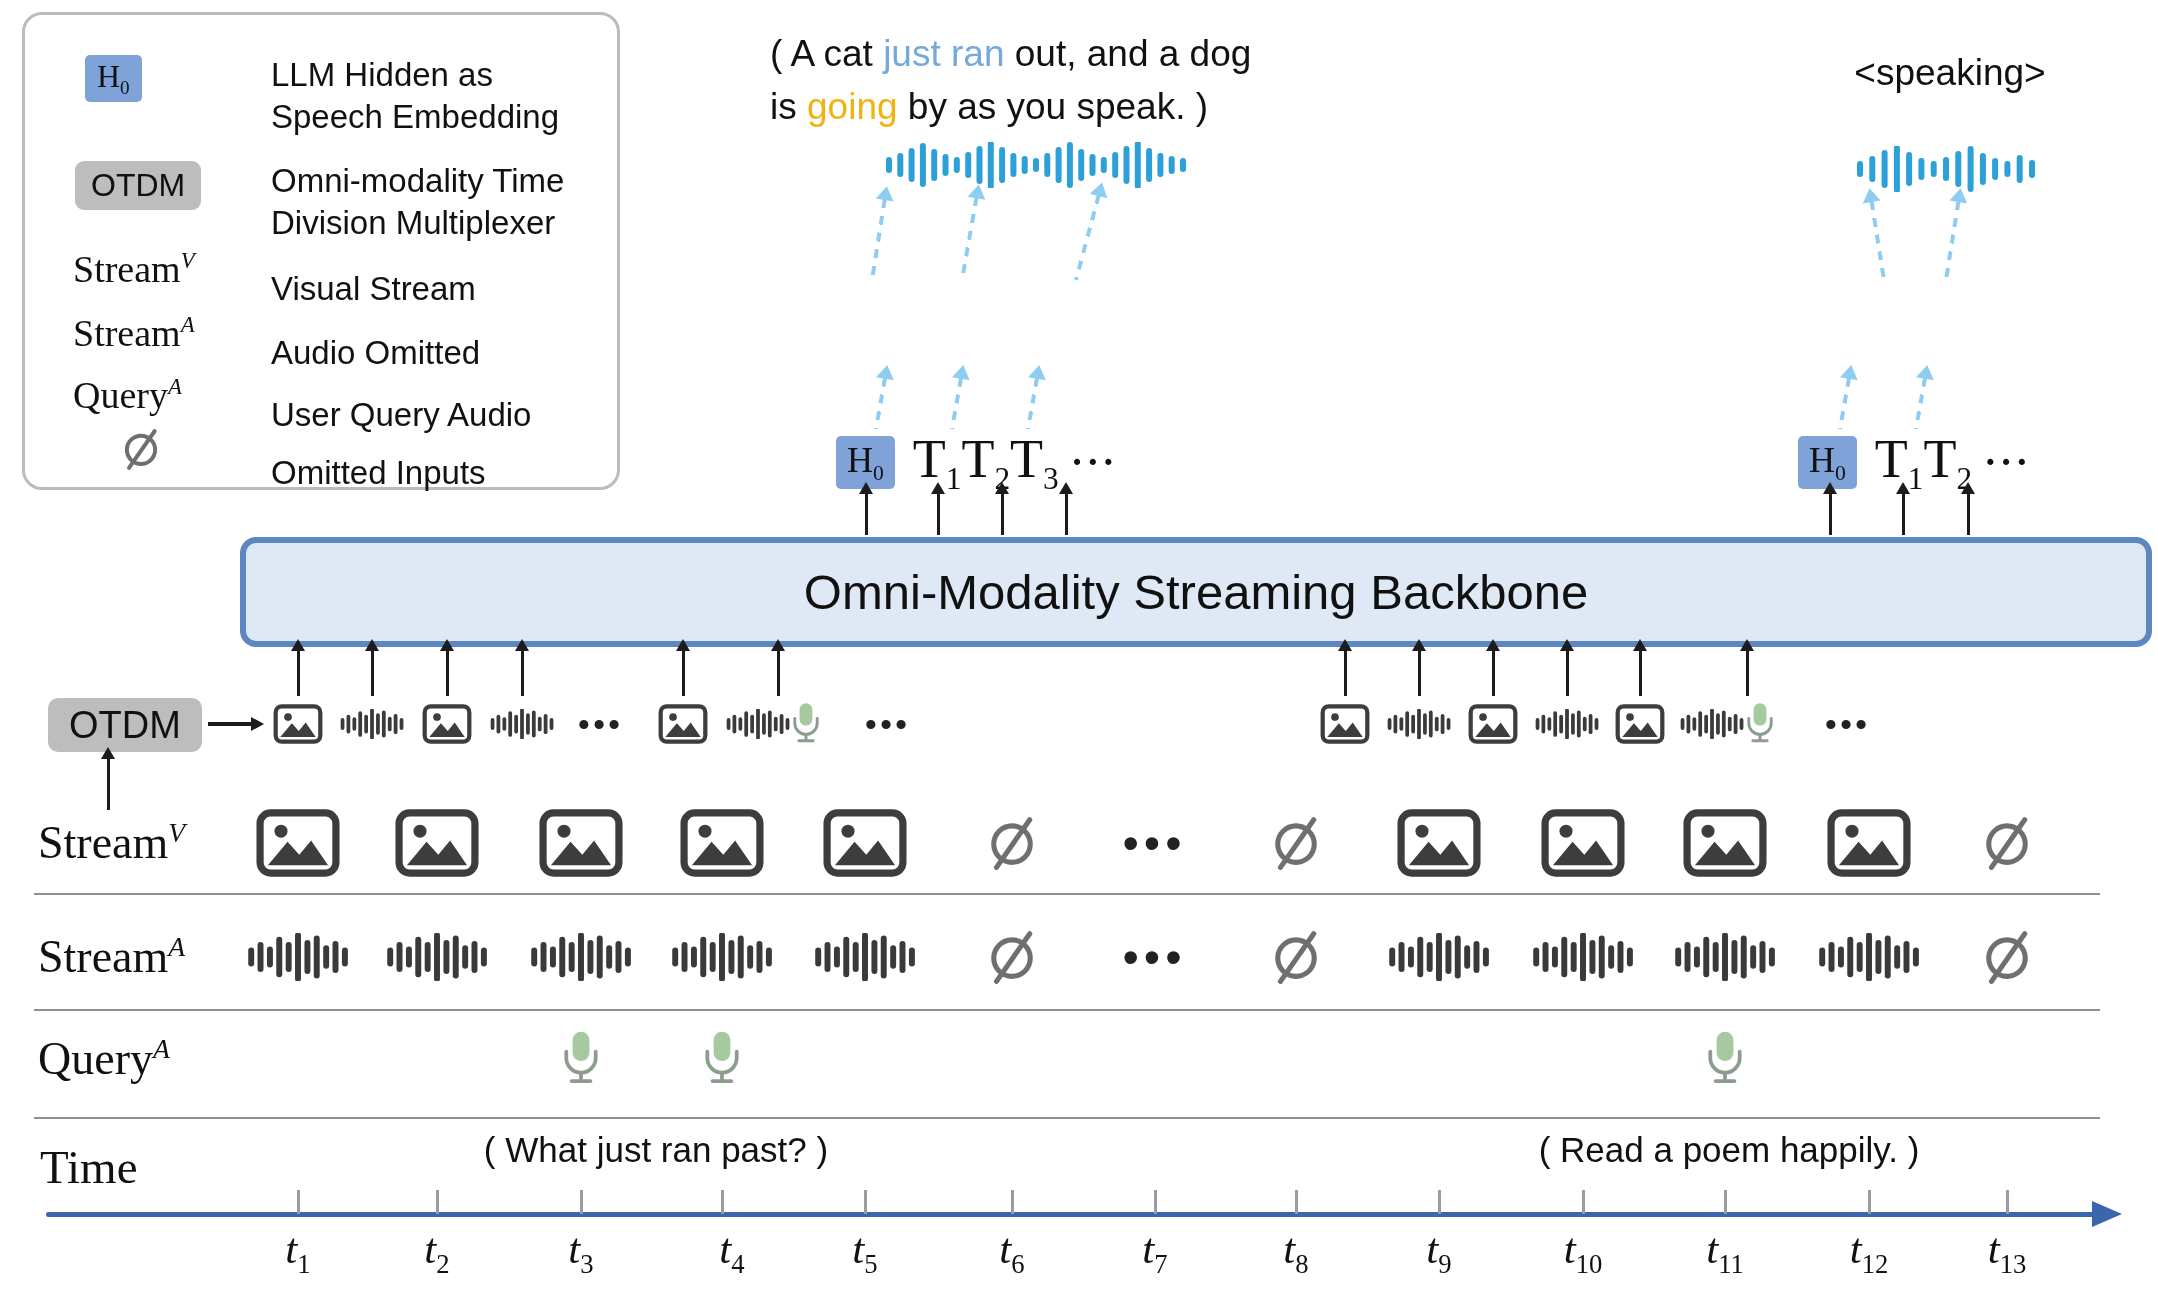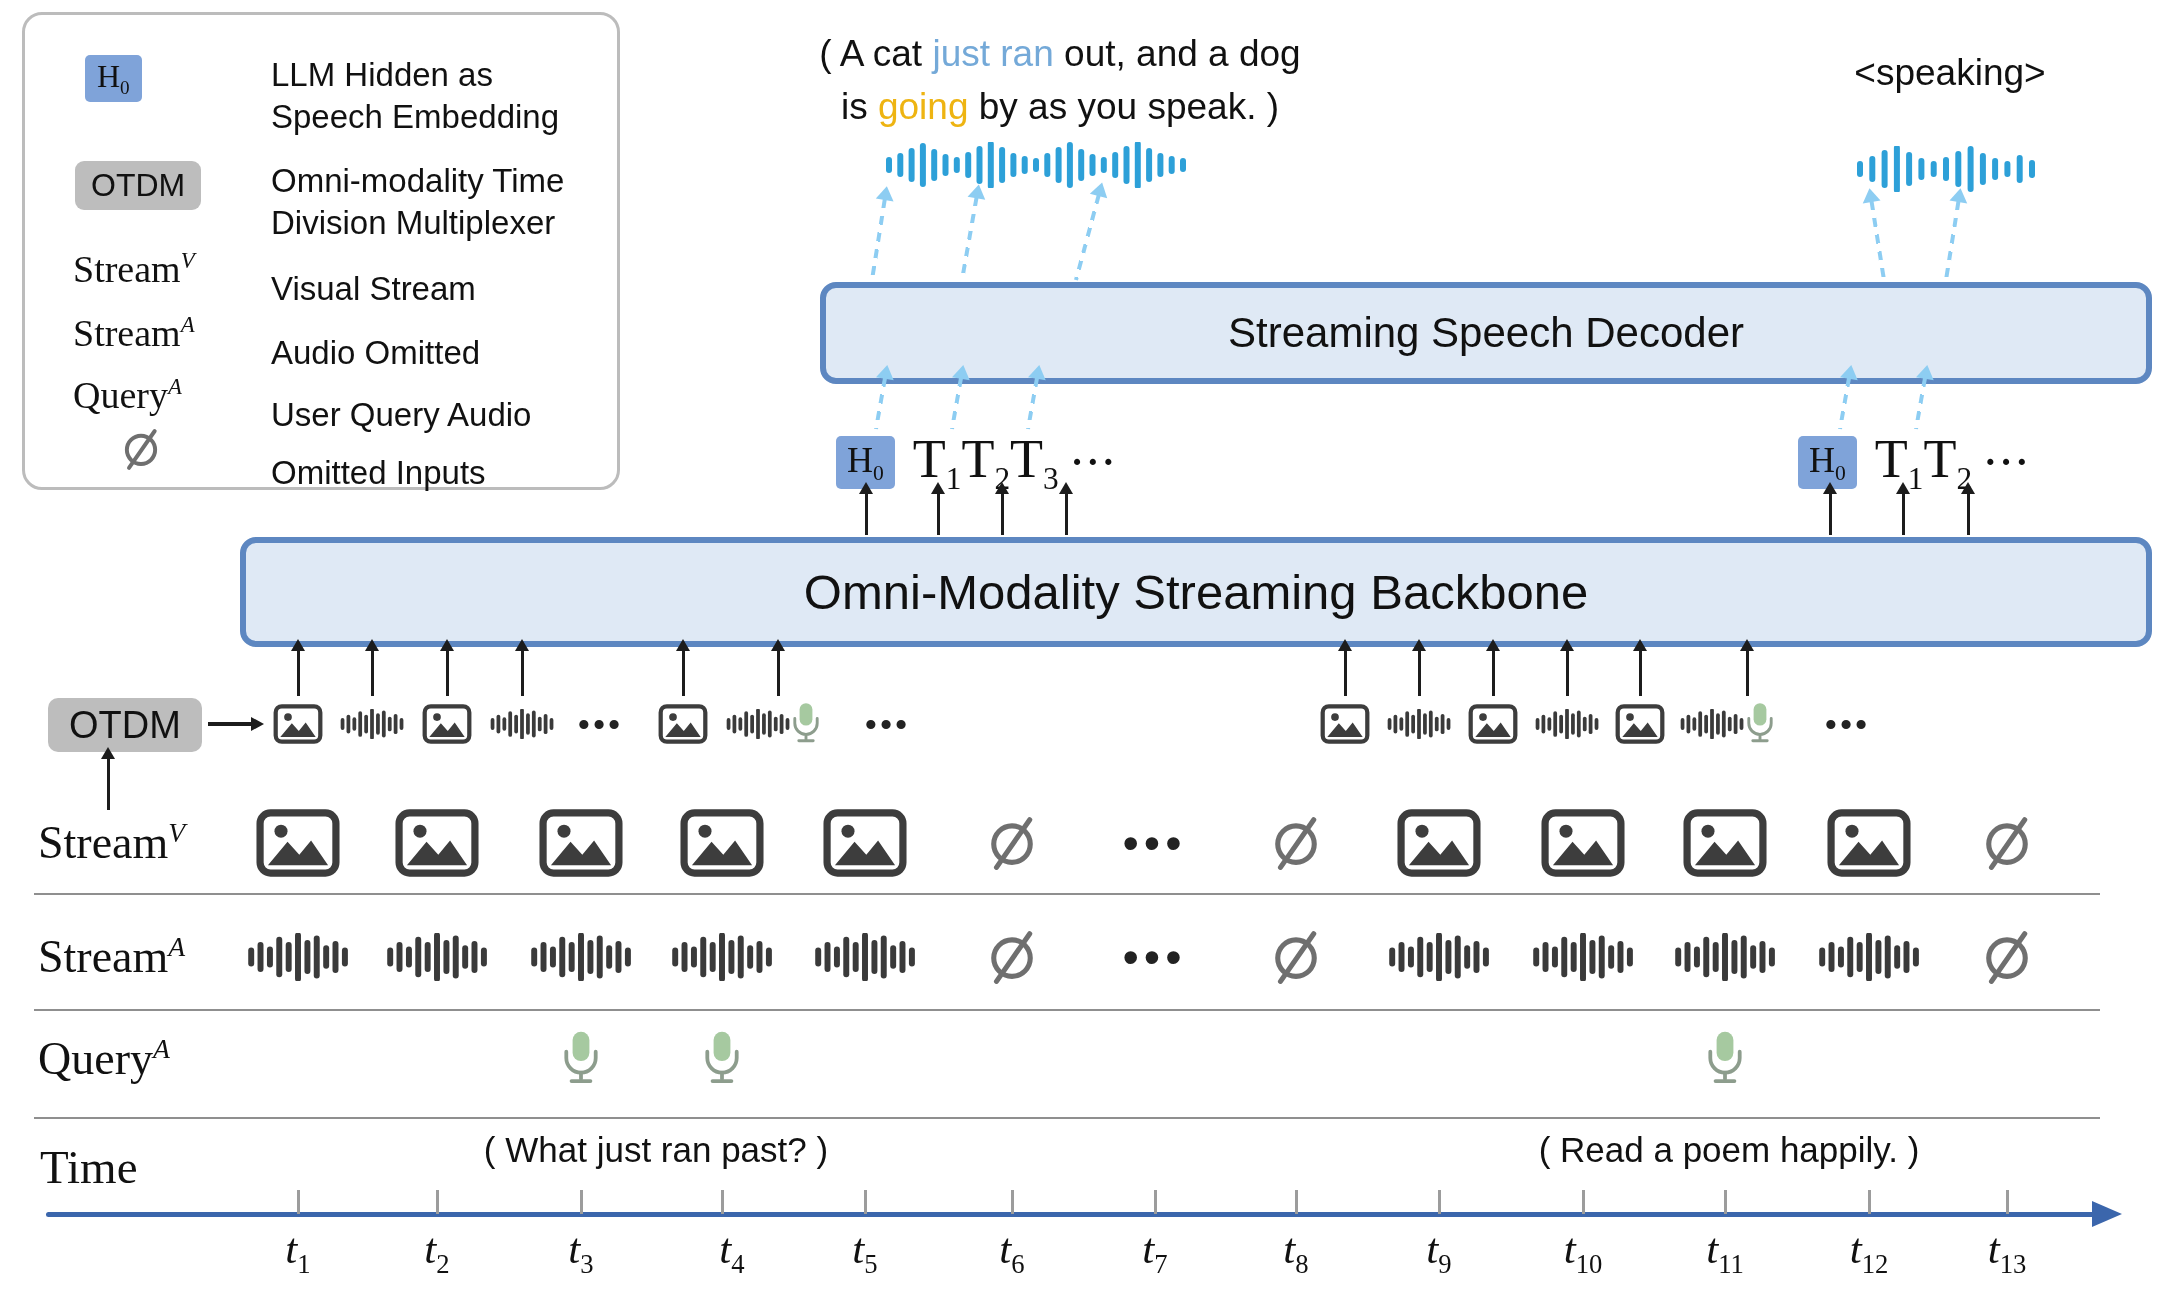--- a/index.html
+++ b/index.html
@@ -19,21 +19,21 @@
   .legend .sym { position:absolute; left:48px; font-size:38px; font-family:"Liberation Serif",serif; }
   .legend .desc { position:absolute; left:246px; font-size:33px;margin-top:19px; }
 
   
   .bigbox { position:absolute; background:var(--box_fill,#dfe9f5); border:6px solid var(--box_border,#5d87c1);
             border-radius:16px; display:flex; align-items:center; justify-content:center; }
   #decoder { left:820px; top:282px; width:1320px; height:90px; font-size:42px; }
   #backbone { left:240px; top:537px; width:1900px; height:98px; font-size:49px; }
 
   
-  #speech-left { position:absolute; left:770px; top:28px; width:580px; text-align:center;
+  #speech-left { position:absolute; left:770px; top:28px; width:580px; text-align:left;
                  font-size:37px; line-height:1.42; }
   .hl-blue { color:var(--highlight_blue,#74a9d8); }
   .hl-gold { color:var(--highlight_gold,#eeb412); }
   #speaking-tag { position:absolute; left:1950px; top:52px; transform:translateX(-50%); font-size:37px; }
 
   
   .tokens { position:absolute; display:flex; align-items:center; font-family:"Liberation Serif",serif; }
   .tokens .h-chip { background:var(--h0_chip,#7fa3d9); border-radius:5px; padding:3px 11px;
                     font-size:36px; margin-right:18px; }
   .tokens .t-tok { font-size:54px; }
@@ -191,23 +191,20 @@
       <line x1="91.0" x2="91.0" y1="14.0" y2="32.0" stroke="#2da0d8" stroke-width="6" stroke-linecap="round"></line>
       <line x1="103.3" x2="103.3" y1="8.0" y2="38.0" stroke="#2da0d8" stroke-width="6" stroke-linecap="round"></line>
       <line x1="115.6" x2="115.6" y1="3.0" y2="43.0" stroke="#2da0d8" stroke-width="6" stroke-linecap="round"></line>
       <line x1="127.9" x2="127.9" y1="10.0" y2="36.0" stroke="#2da0d8" stroke-width="6" stroke-linecap="round"></line>
       <line x1="140.1" x2="140.1" y1="15.0" y2="31.0" stroke="#2da0d8" stroke-width="6" stroke-linecap="round"></line>
       <line x1="152.4" x2="152.4" y1="18.0" y2="28.0" stroke="#2da0d8" stroke-width="6" stroke-linecap="round"></line>
       <line x1="164.7" x2="164.7" y1="12.0" y2="34.0" stroke="#2da0d8" stroke-width="6" stroke-linecap="round"></line>
       <line x1="177.0" x2="177.0" y1="17.0" y2="29.0" stroke="#2da0d8" stroke-width="6" stroke-linecap="round"></line>
     </svg>
 
-  <div id="decoder" class="bigbox">
-    <span>Streaming Speech Decoder</span>
-  </div>
 
   <div id="tokens-left" class="tokens">
     <span class="h-chip"><span>H</span><sub>0</sub></span>
     <span class="t-tok"><span>T</span><sub>1</sub></span>
     <span class="t-tok"><span>T</span><sub>2</sub></span>
     <span class="t-tok"><span>T</span><sub>3</sub></span>
     <span class="dots">···</span>
   </div>
   <div id="tokens-right" class="tokens">
     <span class="h-chip"><span>H</span><sub>0</sub></span>

